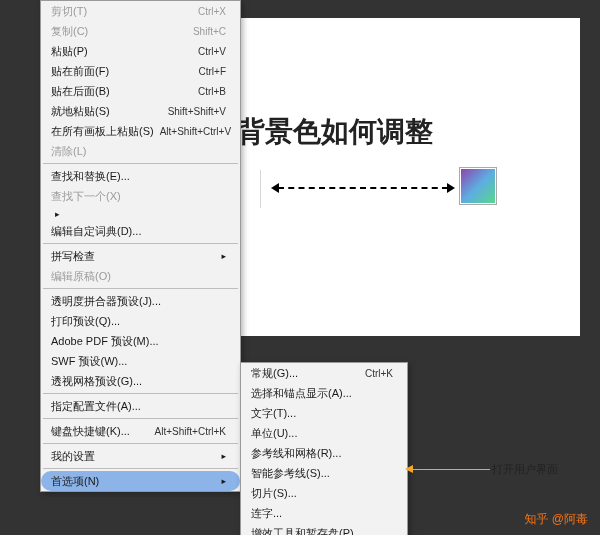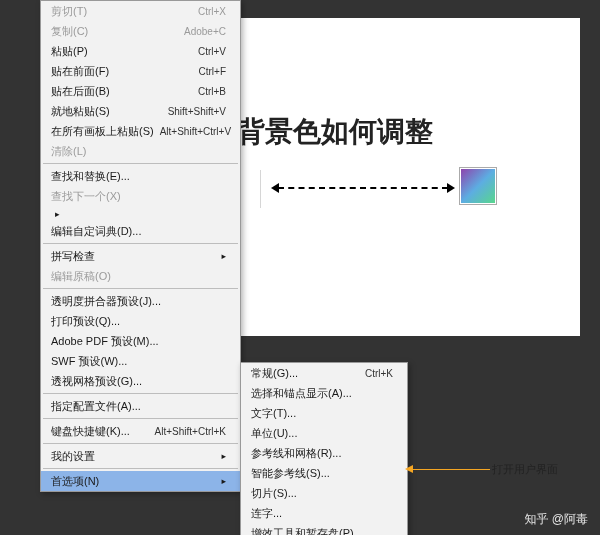--- a/index.html
+++ b/index.html
@@ -12,49 +12,49 @@
   .thumb.right::after { content:""; display:block; width:100%; height:100%; background: linear-gradient(135deg,#8e44ad,#5dade2,#58d68d); }
   .arrowline { position:absolute; left:278px; top:187px; width:170px; height:1px; border-top:2px dashed #000; }
   .arrowline::before,.arrowline::after { content:""; position:absolute; top:-6px; width:0;height:0;border-top:5px solid transparent;border-bottom:5px solid transparent; }
   .arrowline::before{ left:-7px; border-right:8px solid #000;}
   .arrowline::after{ right:-7px; border-left:8px solid #000;}
   .menu { position:absolute; background:#f2f2f2; border:1px solid #999; box-shadow:2px 2px 6px rgba(0,0,0,.3); }
   .menu-main { left:40px; top:0; width:201px; }
   .menu-sub { left:240px; top:362px; width:168px; }
   .mi { display:flex; align-items:center; justify-content:space-between; padding:2.5px 14px 2.5px 10px; white-space:nowrap; cursor:default; }
   .mi.disabled { color:#9a9a9a; }
-  .mi.highlight { background:#8cb4e8; }
+  .mi.highlight { background:#8cb4e8;border-radius:10px; }
   .mi .l { flex:1; }
   .mi .s { color:#333; font-size:10px; margin-left:6px; }
   .mi.disabled .s{ color:#9a9a9a;}
   .sub-arrow { font-size:9px; margin-left:4px; }
   .sep { height:1px; background:#bdbdbd; margin:2px 2px; }
   .annotation { position:absolute; left:492px; top:462px; font-size:11px; color:#222; }
   .anno-arrow { position:absolute; left:412px; top:469px; width:78px; height:1px; background:#f5a623; }
   .anno-arrow::before { content:""; position:absolute; left:-7px; top:-4px; width:0;height:0;border-top:4px solid transparent;border-bottom:4px solid transparent;border-right:8px solid #f5a623; }
-  .watermark { position:absolute; right:12px; bottom:7px; color:#e5e5e5; font-size:12px; }
+  .watermark { position:absolute; right:12px; bottom:7px; color:#f97316; font-size:12px; }
 </style>
 </head>
 <body>
 
 <div class="artboard">
   <div class="title-text">背景色如何调整</div>
 </div>
 <div class="thumb left"></div>
 <div class="thumb right"></div>
 <div class="arrowline"></div>
 
 <div class="menu menu-main" id="menu-main">
     <div class="mi disabled">
       <span class="l">剪切(T)</span>
       <span class="s">Ctrl+X</span>
     </div>
     <div class="mi disabled">
       <span class="l">复制(C)</span>
-      <span class="s">Adobe+C</span>
+      <span class="s">Shift+C</span>
     </div>
     <div class="mi">
       <span class="l">粘贴(P)</span>
       <span class="s">Ctrl+V</span>
     </div>
     <div class="mi">
       <span class="l">贴在前面(F)</span>
       <span class="s">Ctrl+F</span>
     </div>
     <div class="mi">

